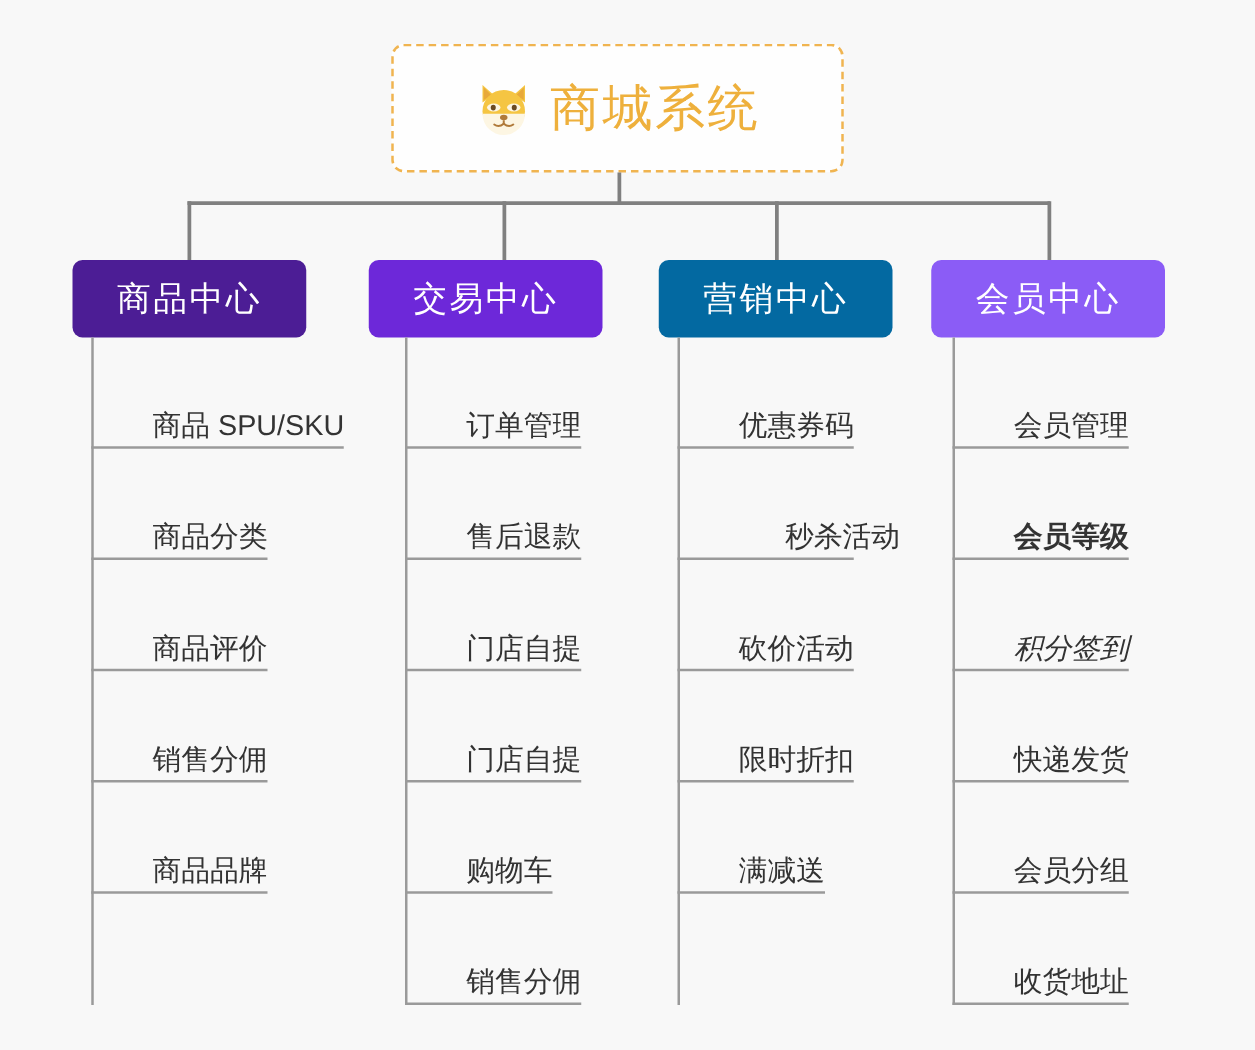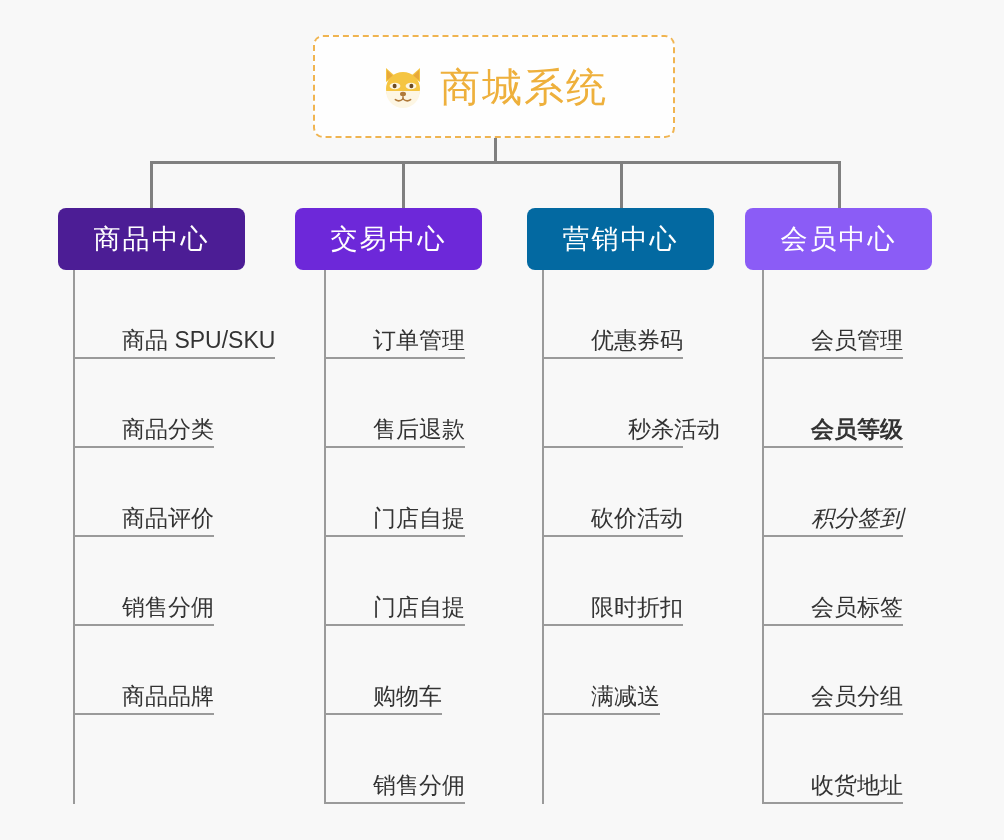--- a/index.html
+++ b/index.html
@@ -248,21 +248,21 @@
       </div>
     <div class="leaf-item">
         <span class="leaf-label" style="border-bottom: none; font-weight: bold;">会员等级</span>
         <div class="leaf-underline" style="width: 141px;"></div>
       </div>
     <div class="leaf-item">
         <span class="leaf-label" style="border-bottom: none; font-style: italic;">积分签到</span>
         <div class="leaf-underline" style="width: 141px;"></div>
       </div>
     <div class="leaf-item">
-        <span class="leaf-label" style="border-bottom: none;">会员标签</span>
+        <span class="leaf-label" style="border-bottom: none;">快递发货</span>
         <div class="leaf-underline" style="width: 141px;"></div>
       </div>
     <div class="leaf-item">
         <span class="leaf-label" style="border-bottom: none;">会员分组</span>
         <div class="leaf-underline" style="width: 141px;"></div>
       </div>
     <div class="leaf-item">
         <span class="leaf-label" style="border-bottom: none;">收货地址</span>
         <div class="leaf-underline" style="width: 141px;"></div>
       </div>

